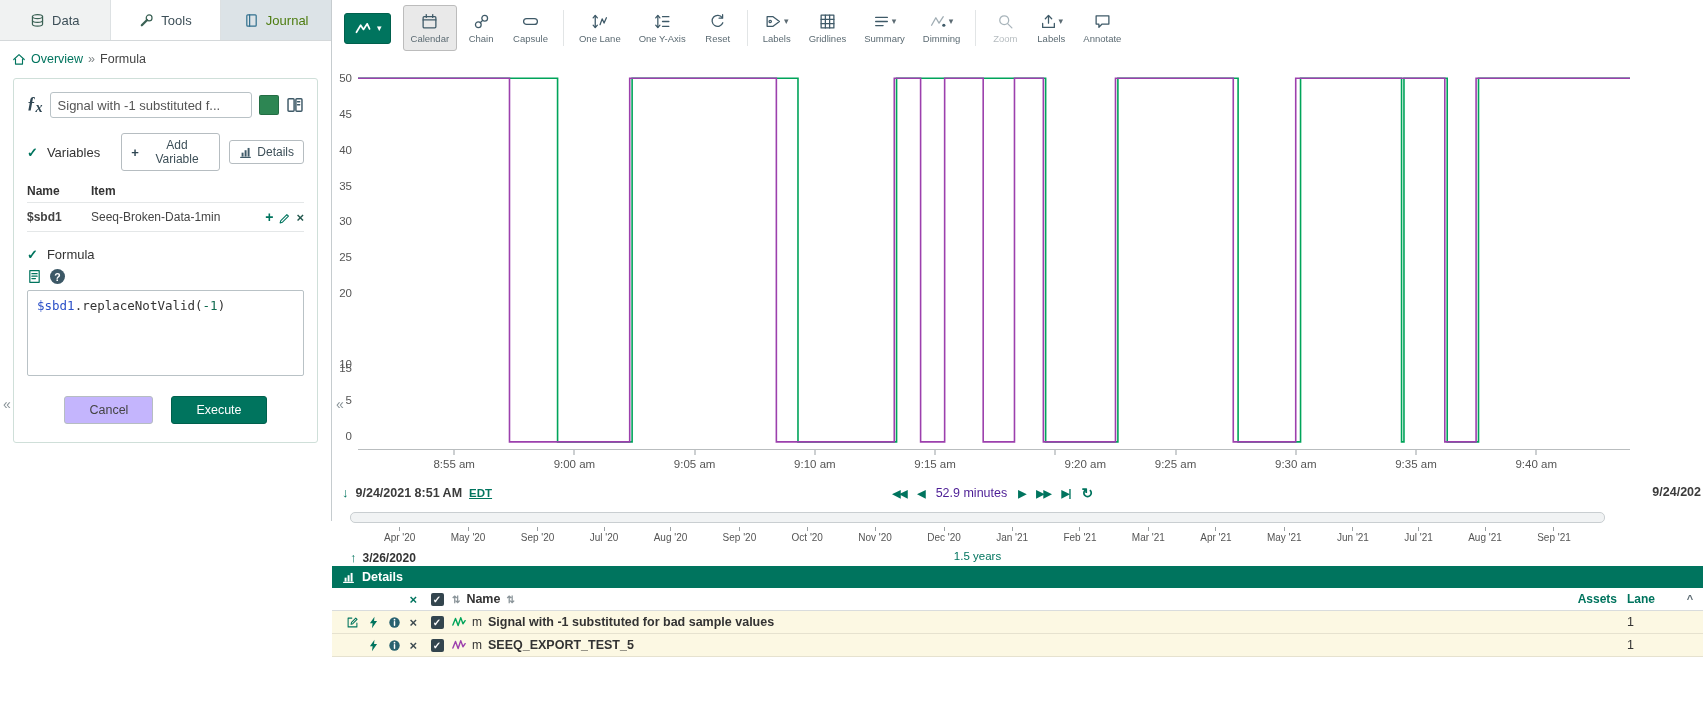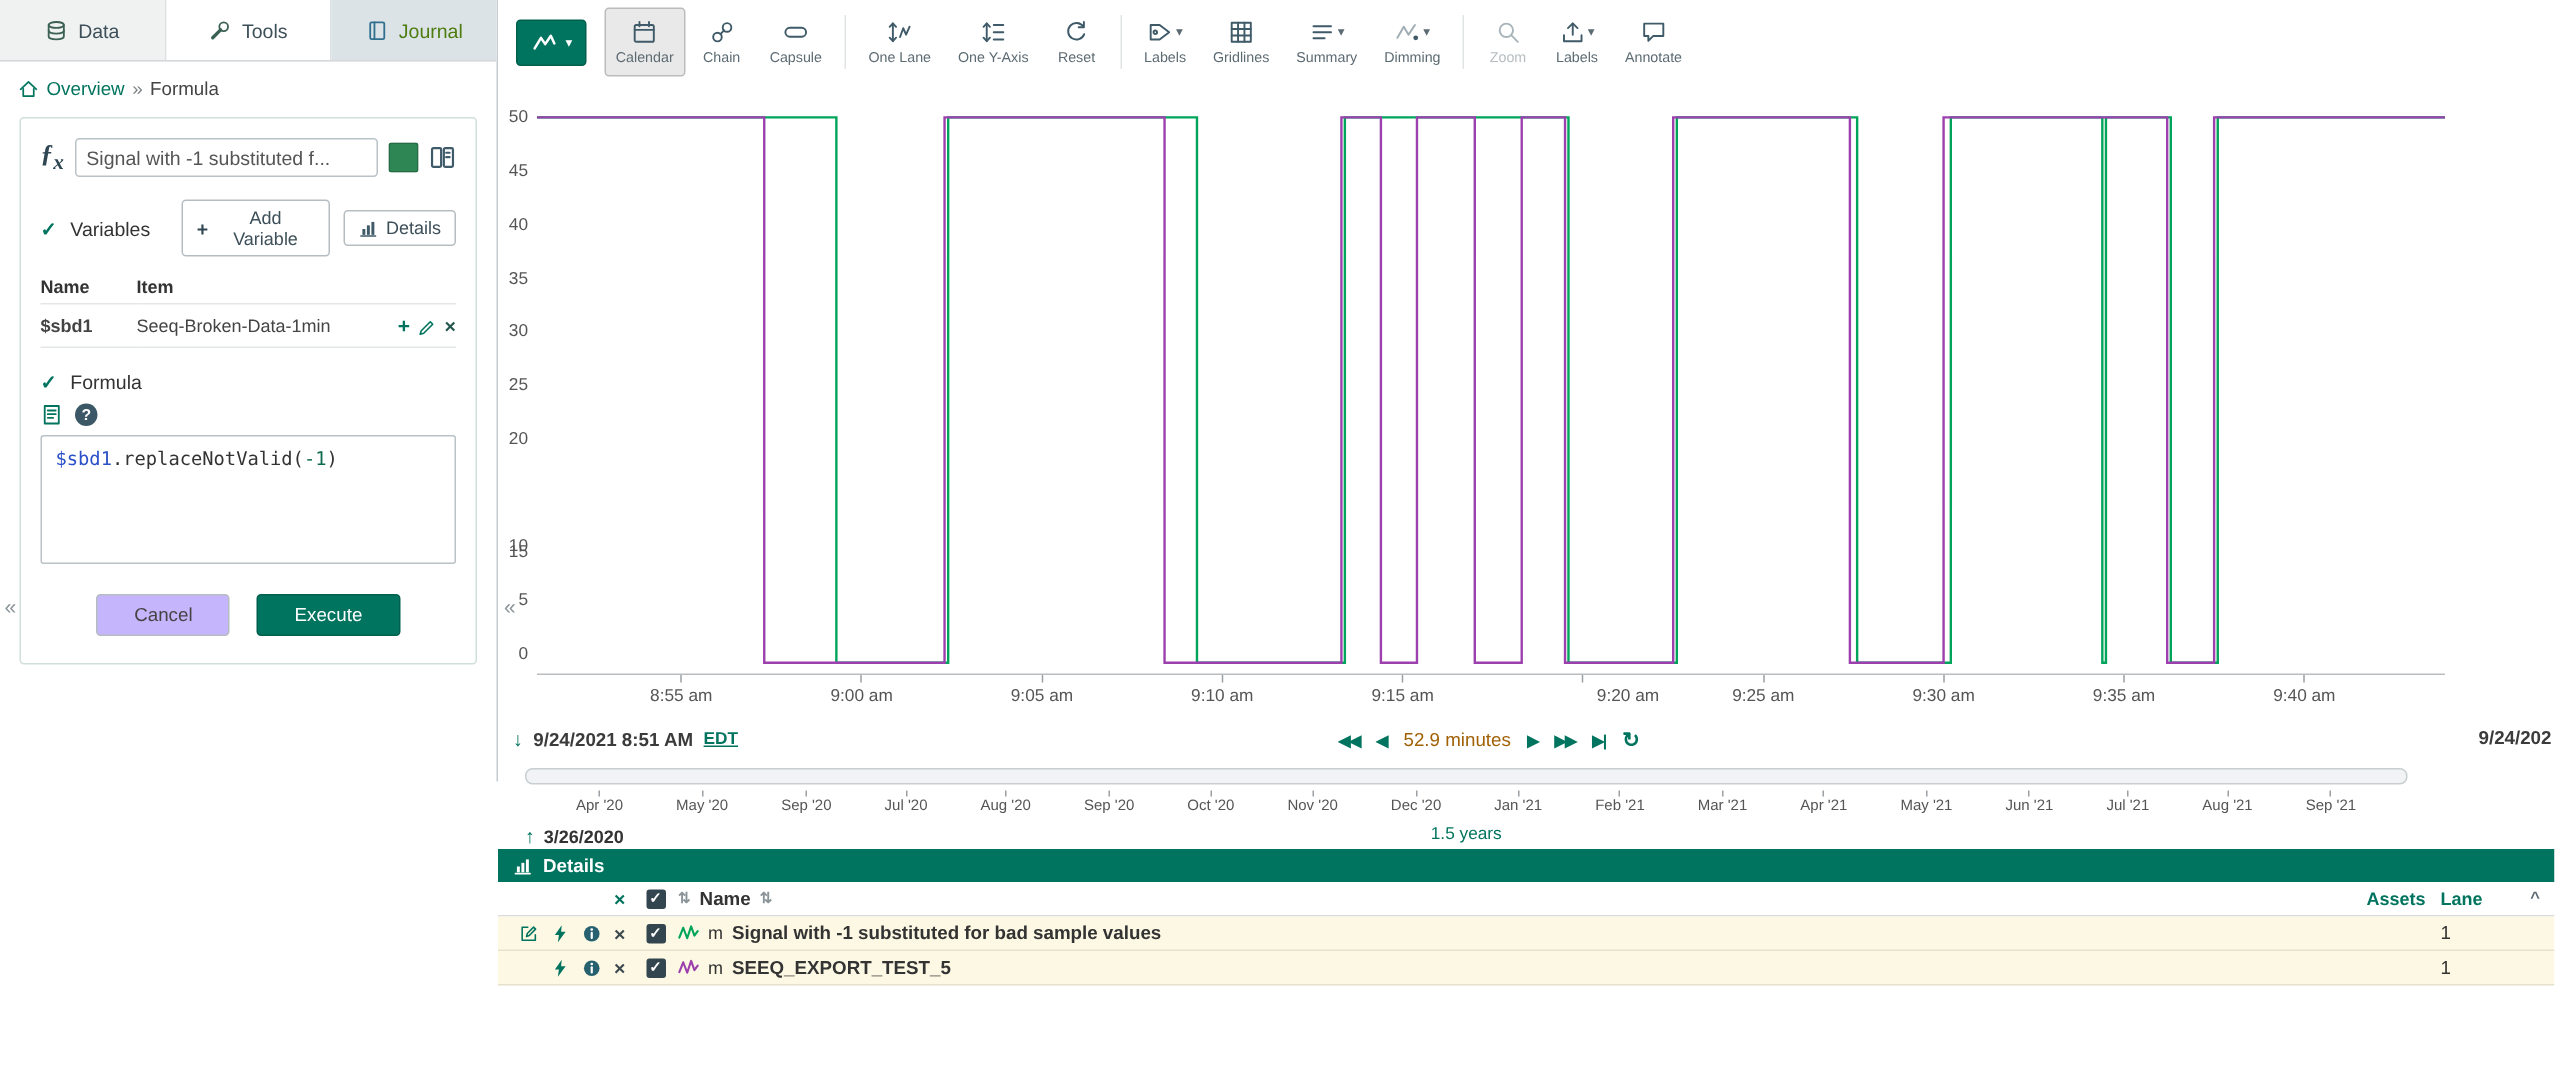--- a/index.html
+++ b/index.html
@@ -94,21 +94,21 @@
 
   .range{position:absolute;top:483px;left:0;right:0;height:24px;font-size:12.5px}
   .range-left{position:absolute;left:10px;top:2px;display:flex;align-items:center;gap:7px}
   .g-arrow{color:#00745e;font-weight:bold;font-size:13px}
   .range-date{font-weight:bold;color:#3b3b3b}
   .tz{color:#00745e;text-decoration:underline;font-weight:bold;font-size:11.5px;cursor:pointer}
   .range-center{position:absolute;left:48.2%;top:2px;transform:translateX(-50%);display:flex;align-items:center;
                 gap:11px;color:#00745e}
   .nav{cursor:pointer;font-size:10.5px;letter-spacing:-1px;font-weight:bold}
   .nav.big{font-size:14px;letter-spacing:0}
-  .range-duration{color:#a16207;font-size:12.5px}
+  .range-duration{color:#4c1d95;font-size:12.5px}
   .range-right{position:absolute;right:2px;top:2px;color:#3b3b3b;font-weight:bold;white-space:nowrap}
 
   .timeline{position:absolute;top:510px;left:0;right:0;height:56px}
   .tl-track{position:absolute;left:18px;right:98px;top:2px;height:9px;background:#f1f3f4;
             border:1px solid #c9ced1;border-radius:5px;cursor:pointer}
   .tl-months{position:absolute;left:18px;right:98px;top:17px;display:flex;justify-content:space-between;padding:0 34px}
   .tl-month{display:flex;flex-direction:column;align-items:center;gap:1px}
   .tl-tick{width:1px;height:4px;background:#9aa0a3}
   .tl-month span{font-size:10px;color:#555;white-space:nowrap}
   .tl-bottom{position:absolute;left:18px;right:98px;top:40px;height:16px}

